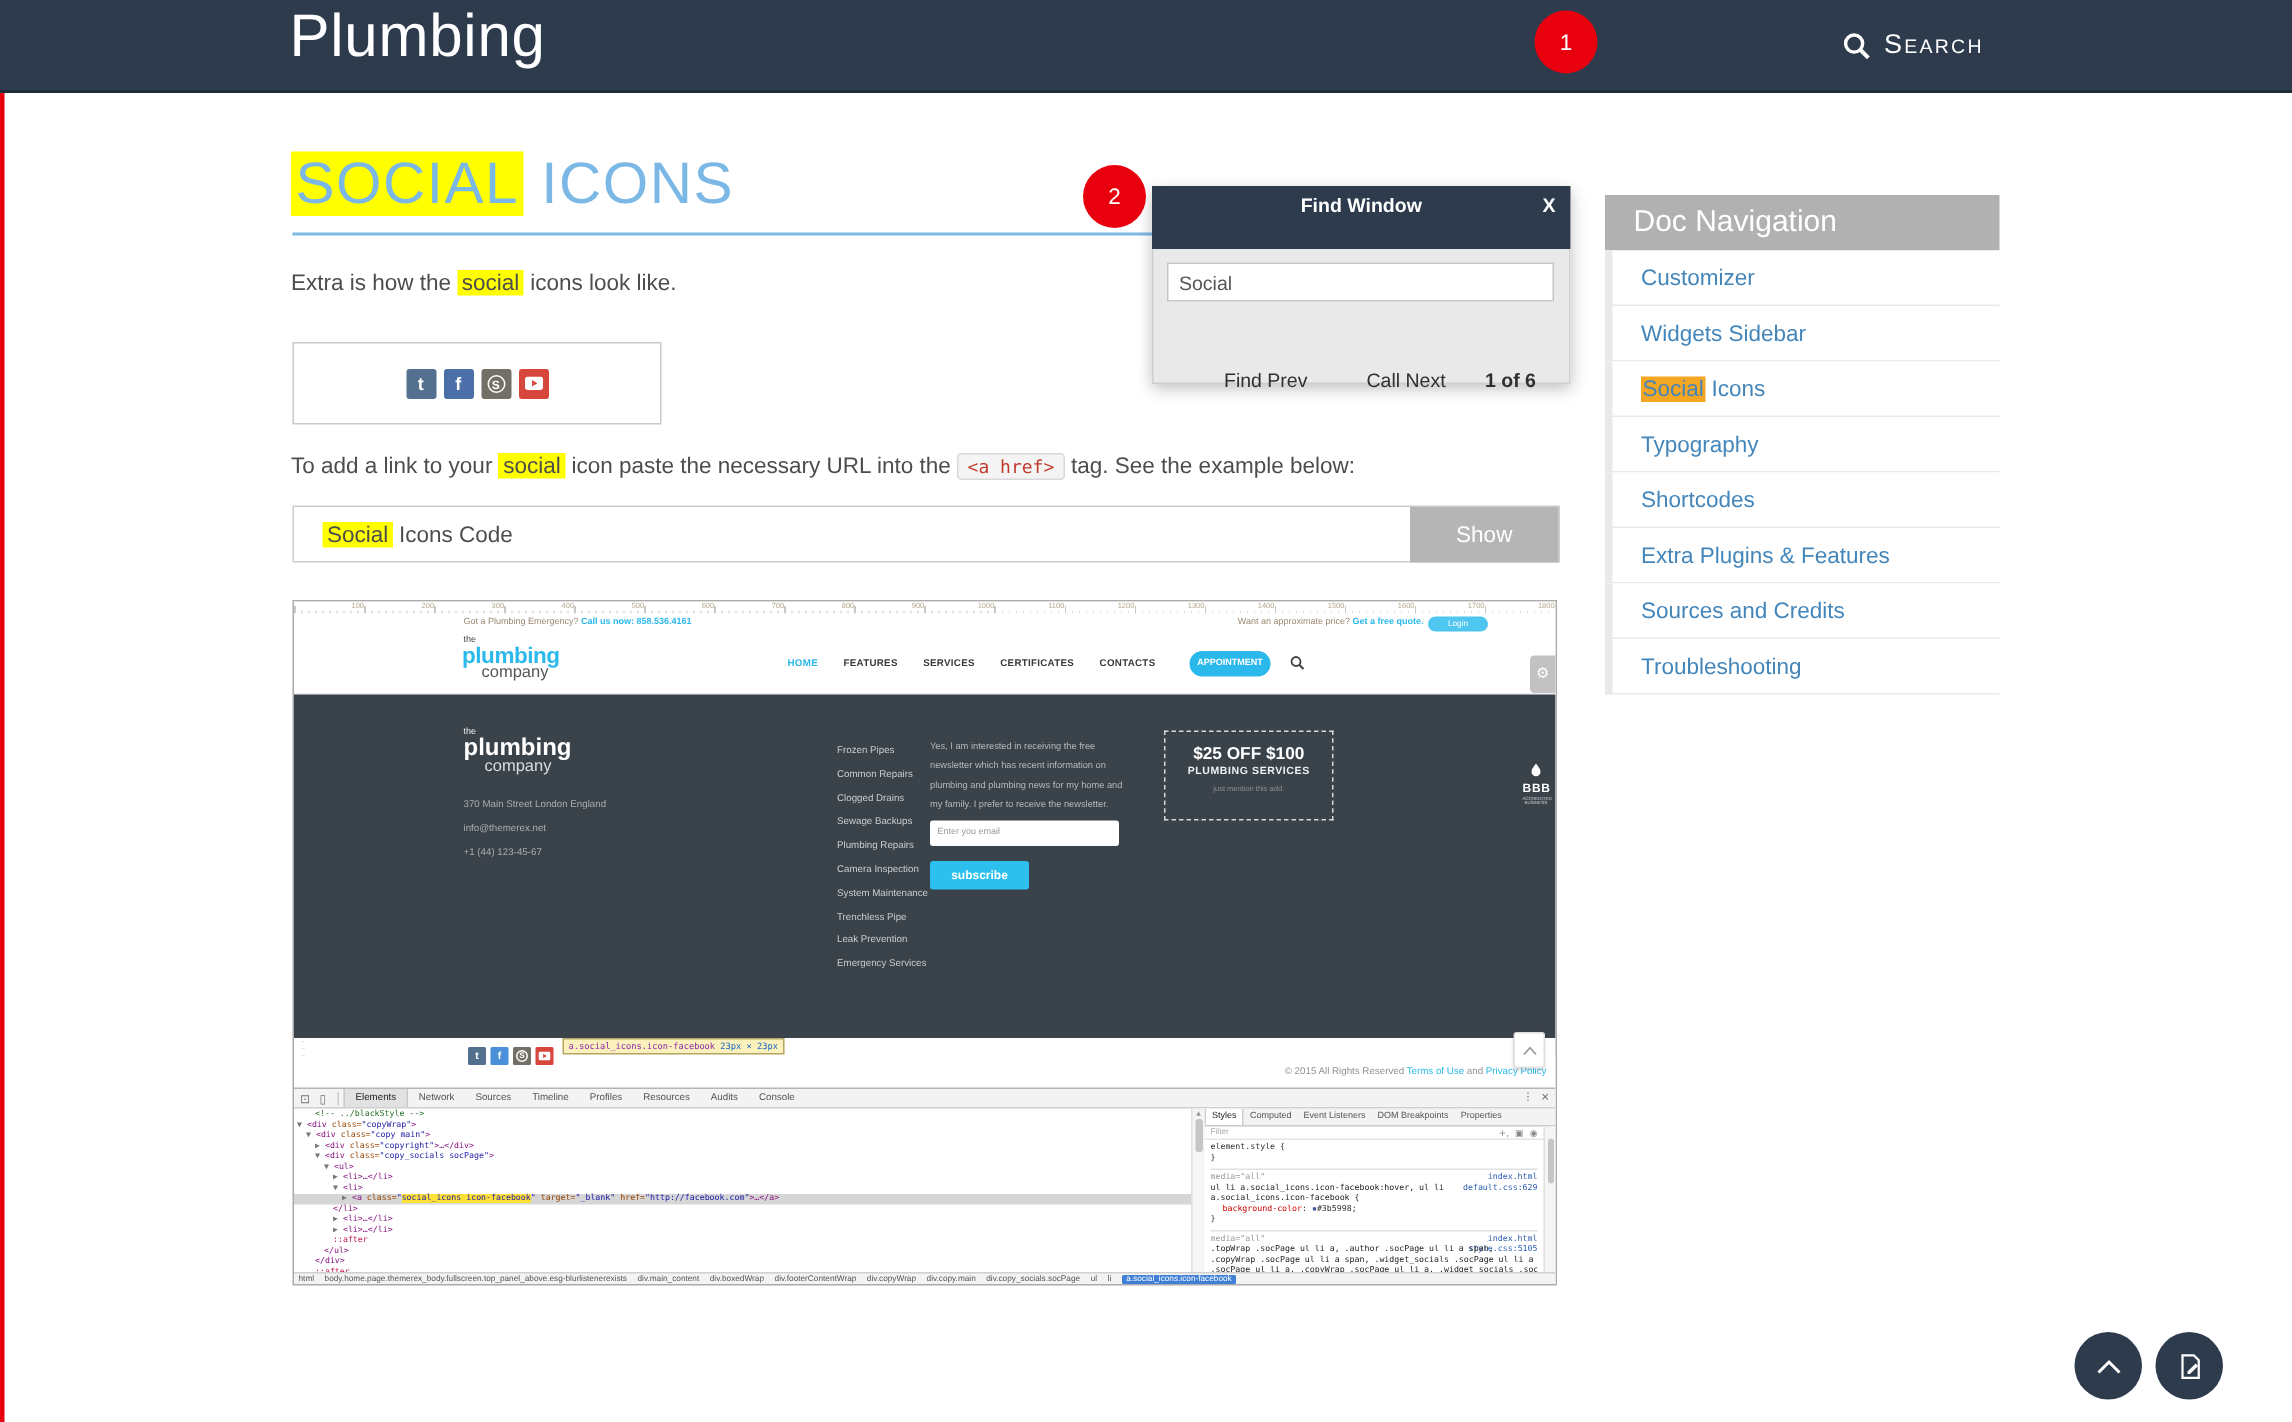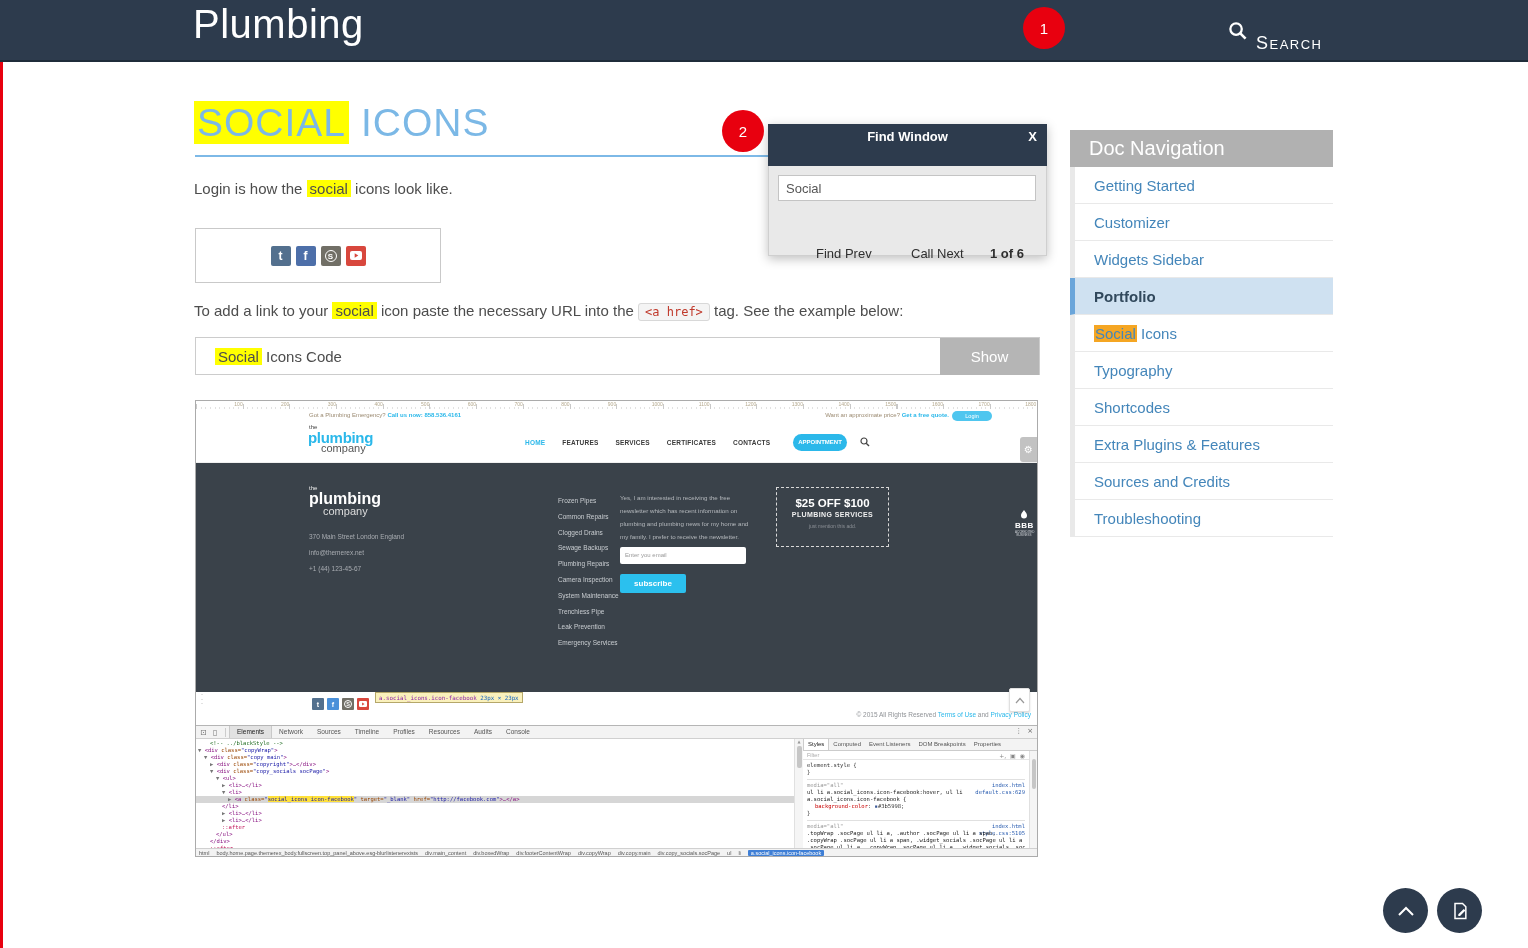--- a/index.html
+++ b/index.html
@@ -6,21 +6,21 @@
   body{font-family:"Liberation Sans",sans-serif;background:#fff;}
   .page{position:relative;width:1528px;height:948px;overflow:hidden;background:#fff;}
   .abs{position:absolute;}
 
   
   .hdr{position:absolute;left:0;top:0;width:1528px;height:62px;background:#2d3b4d;border-bottom:2px solid #1f2c3a;box-sizing:border-box;}
   .brand{position:absolute;left:193px;top:2px;font-size:40px;color:#fff;letter-spacing:.5px;}
   .badge{position:absolute;width:42px;height:42px;border-radius:50%;background:#e8000f;color:#fff;font-size:15px;display:flex;align-items:center;justify-content:center;}
   .badge1{left:1023px;top:7px;}
   .hdr-srch-ic{position:absolute;left:1228px;top:21px;width:19px;height:19px;}
-  .hdr-srch-lb{position:absolute;left:1256px;top:19px;color:#fff;font-size:18px;font-variant:small-caps;letter-spacing:1.5px;margin-top:14px;}
+  .hdr-srch-lb{position:absolute;left:1256px;top:19px;color:#fff;font-size:18px;font-variant:small-caps;letter-spacing:1.5px;}
   .stripe{position:absolute;left:0;top:62px;width:3px;height:886px;background:#e8000f;}
 
   
   .h1{position:absolute;left:194px;top:101px;font-size:39px;color:#7bb8e6;letter-spacing:1px;}
   mark.yl{background:#ffff00;color:inherit;padding:0 3px;}
   mark.org{background:#f5a623;color:inherit;padding:0 1px;}
   .h1-rule{position:absolute;left:195px;top:155px;width:845px;border-top:2px solid #7db9e7;}
   .p{position:absolute;left:194px;font-size:15px;color:#4d4d4d;}
   .p1{top:180px;}
   .p2{top:302px;}
@@ -157,21 +157,21 @@
       <line x1="13" y1="13" x2="18.5" y2="18.5" stroke="#fff" stroke-width="2.8"></line>
     </svg>
     <div class="hdr-srch-lb">Search</div>
   </div>
   <div class="badge badge1">1</div>
   <div class="stripe"></div>
 
   <div class="h1"><mark class="yl">SOCIAL</mark><span> ICONS</span></div>
   <div class="h1-rule"></div>
 
-  <div class="p p1"><span>Login is how the </span><mark class="yl">social</mark><span> icons look like.</span></div>
+  <div class="p p1"><span>Extra is how the </span><mark class="yl">social</mark><span> icons look like.</span></div>
 
   <div class="iconbox">
     <span class="sic ic-tu">t</span>
     <span class="sic ic-fb">f</span>
     <span class="sic ic-sk">
         <span class="skype-s">S</span>
       </span>
     <span class="sic ic-yt">
       <svg class="ytplay" width="12" height="9" viewBox="0 0 12 9">
           <rect x="0" y="0" width="12" height="9" rx="2" fill="#fff"></rect>
@@ -402,24 +402,22 @@
       <input class="fw-input" value="Social" style="">
       <span class="fw-btn fw-prev">Find Prev</span>
       <span class="fw-btn fw-next">Call Next</span>
       <span class="fw-btn fw-count">1 of 6</span>
     </div>
   </div>
   <div class="badge badge2">2</div>
 
   <div class="nav">
     <div class="nav-h">Doc Navigation</div>
-    <div class="nav-item">Getting Started</div>
     <div class="nav-item">Customizer</div>
     <div class="nav-item">Widgets Sidebar</div>
-    <div class="nav-item active">Portfolio</div>
     <div class="nav-item"><mark class="org">Social</mark><span> Icons</span></div>
     <div class="nav-item">Typography</div>
     <div class="nav-item">Shortcodes</div>
     <div class="nav-item">Extra Plugins &amp; Features</div>
     <div class="nav-item">Sources and Credits</div>
     <div class="nav-item">Troubleshooting</div>
   </div>
 
   <div class="fab fab1">
     <svg width="20" height="14" viewBox="0 0 20 14">

